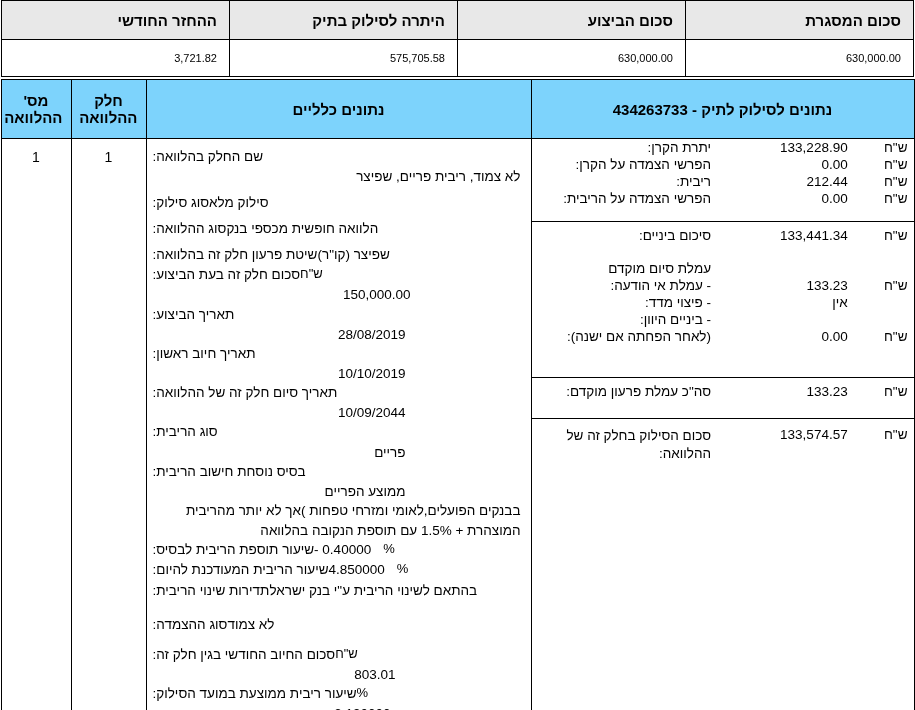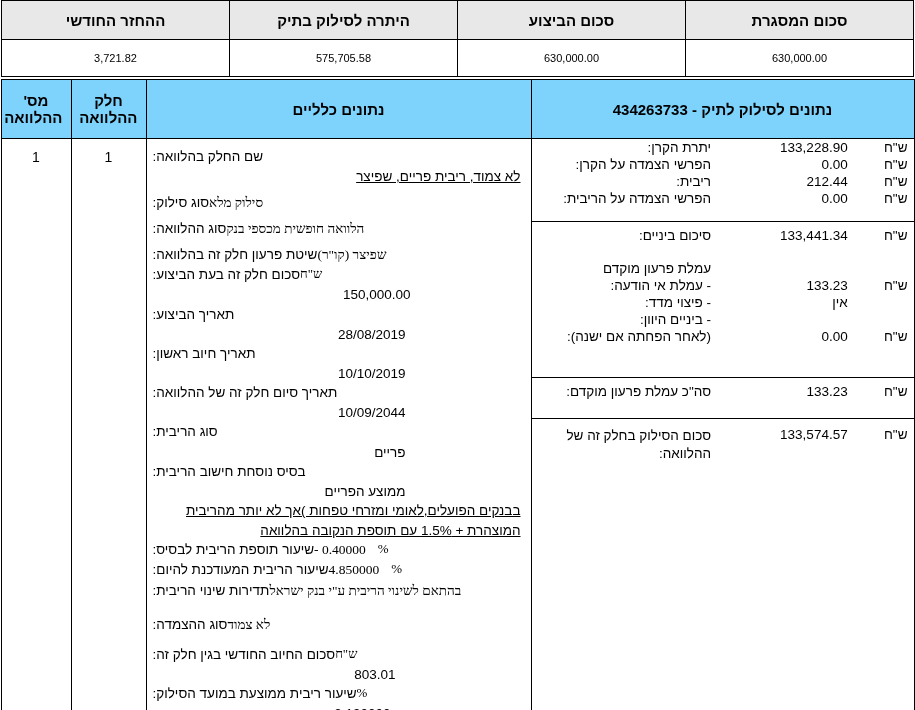--- a/index.html
+++ b/index.html
@@ -25,23 +25,23 @@
     table-layout: fixed;
   }
 
   
   .summary {
     width: 913px;
     margin: 0 auto;
   }
   .summary th, .summary td {
     border: 1px solid #000;
-    text-align: center;
+    text-align: right;
     font-size: 15px;
-    padding: 5px 4px;
+    padding: 5px 12px;
     margin-top: 40px;
   }
   .summary th {
     background: #e8e8e8;
     font-weight: bold;
     height: 28px;
   }
   .summary td {
     background: #ffffff;
     height: 26px;
@@ -90,26 +90,24 @@
   }
   .gen-label {
     text-align: left;
     white-space: nowrap;
     flex: 0 0 auto;
   }
   .gen-value {
     text-align: right;
     padding-right: 10px;
     flex: 1 1 auto;
-    font-family: Liberation Serif, serif;
   }
   .gen-free {
     text-align: right;
     line-height: 1.45;
-    text-decoration: underline;
   }
   .gen-center { text-align: center; }
   .unit { font-size: 13px; }
   .spacer-6 { height: 6px; }
   .spacer-10 { height: 10px; }
   .spacer-14 { height: 14px; }
 
   
   .settle {
     padding: 0 !important;
@@ -216,21 +214,21 @@
                 <td class="s-unit" style="padding-top:6px">ש"ח</td>
                 <td class="s-amount" style="padding-top:6px">133,441.34</td>
                 <td class="s-label" style="padding-top:6px">סיכום ביניים:</td>
               </tr>
               <tr>
                 <td colspan="3" style="height:14px"></td>
               </tr>
               <tr>
                 <td class="s-unit"></td>
                 <td class="s-amount"></td>
-                <td class="s-label">עמלת פרעון מוקדם</td>
+                <td class="s-label">עמלת סיום מוקדם</td>
               </tr>
               <tr>
                 <td class="s-unit">ש"ח</td>
                 <td class="s-amount">133.23</td>
                 <td class="s-label">- עמלת אי הודעה:</td>
               </tr>
               <tr>
                 <td class="s-unit"></td>
                 <td class="s-amount">אין</td>
                 <td class="s-label">- פיצוי מדד:</td>

